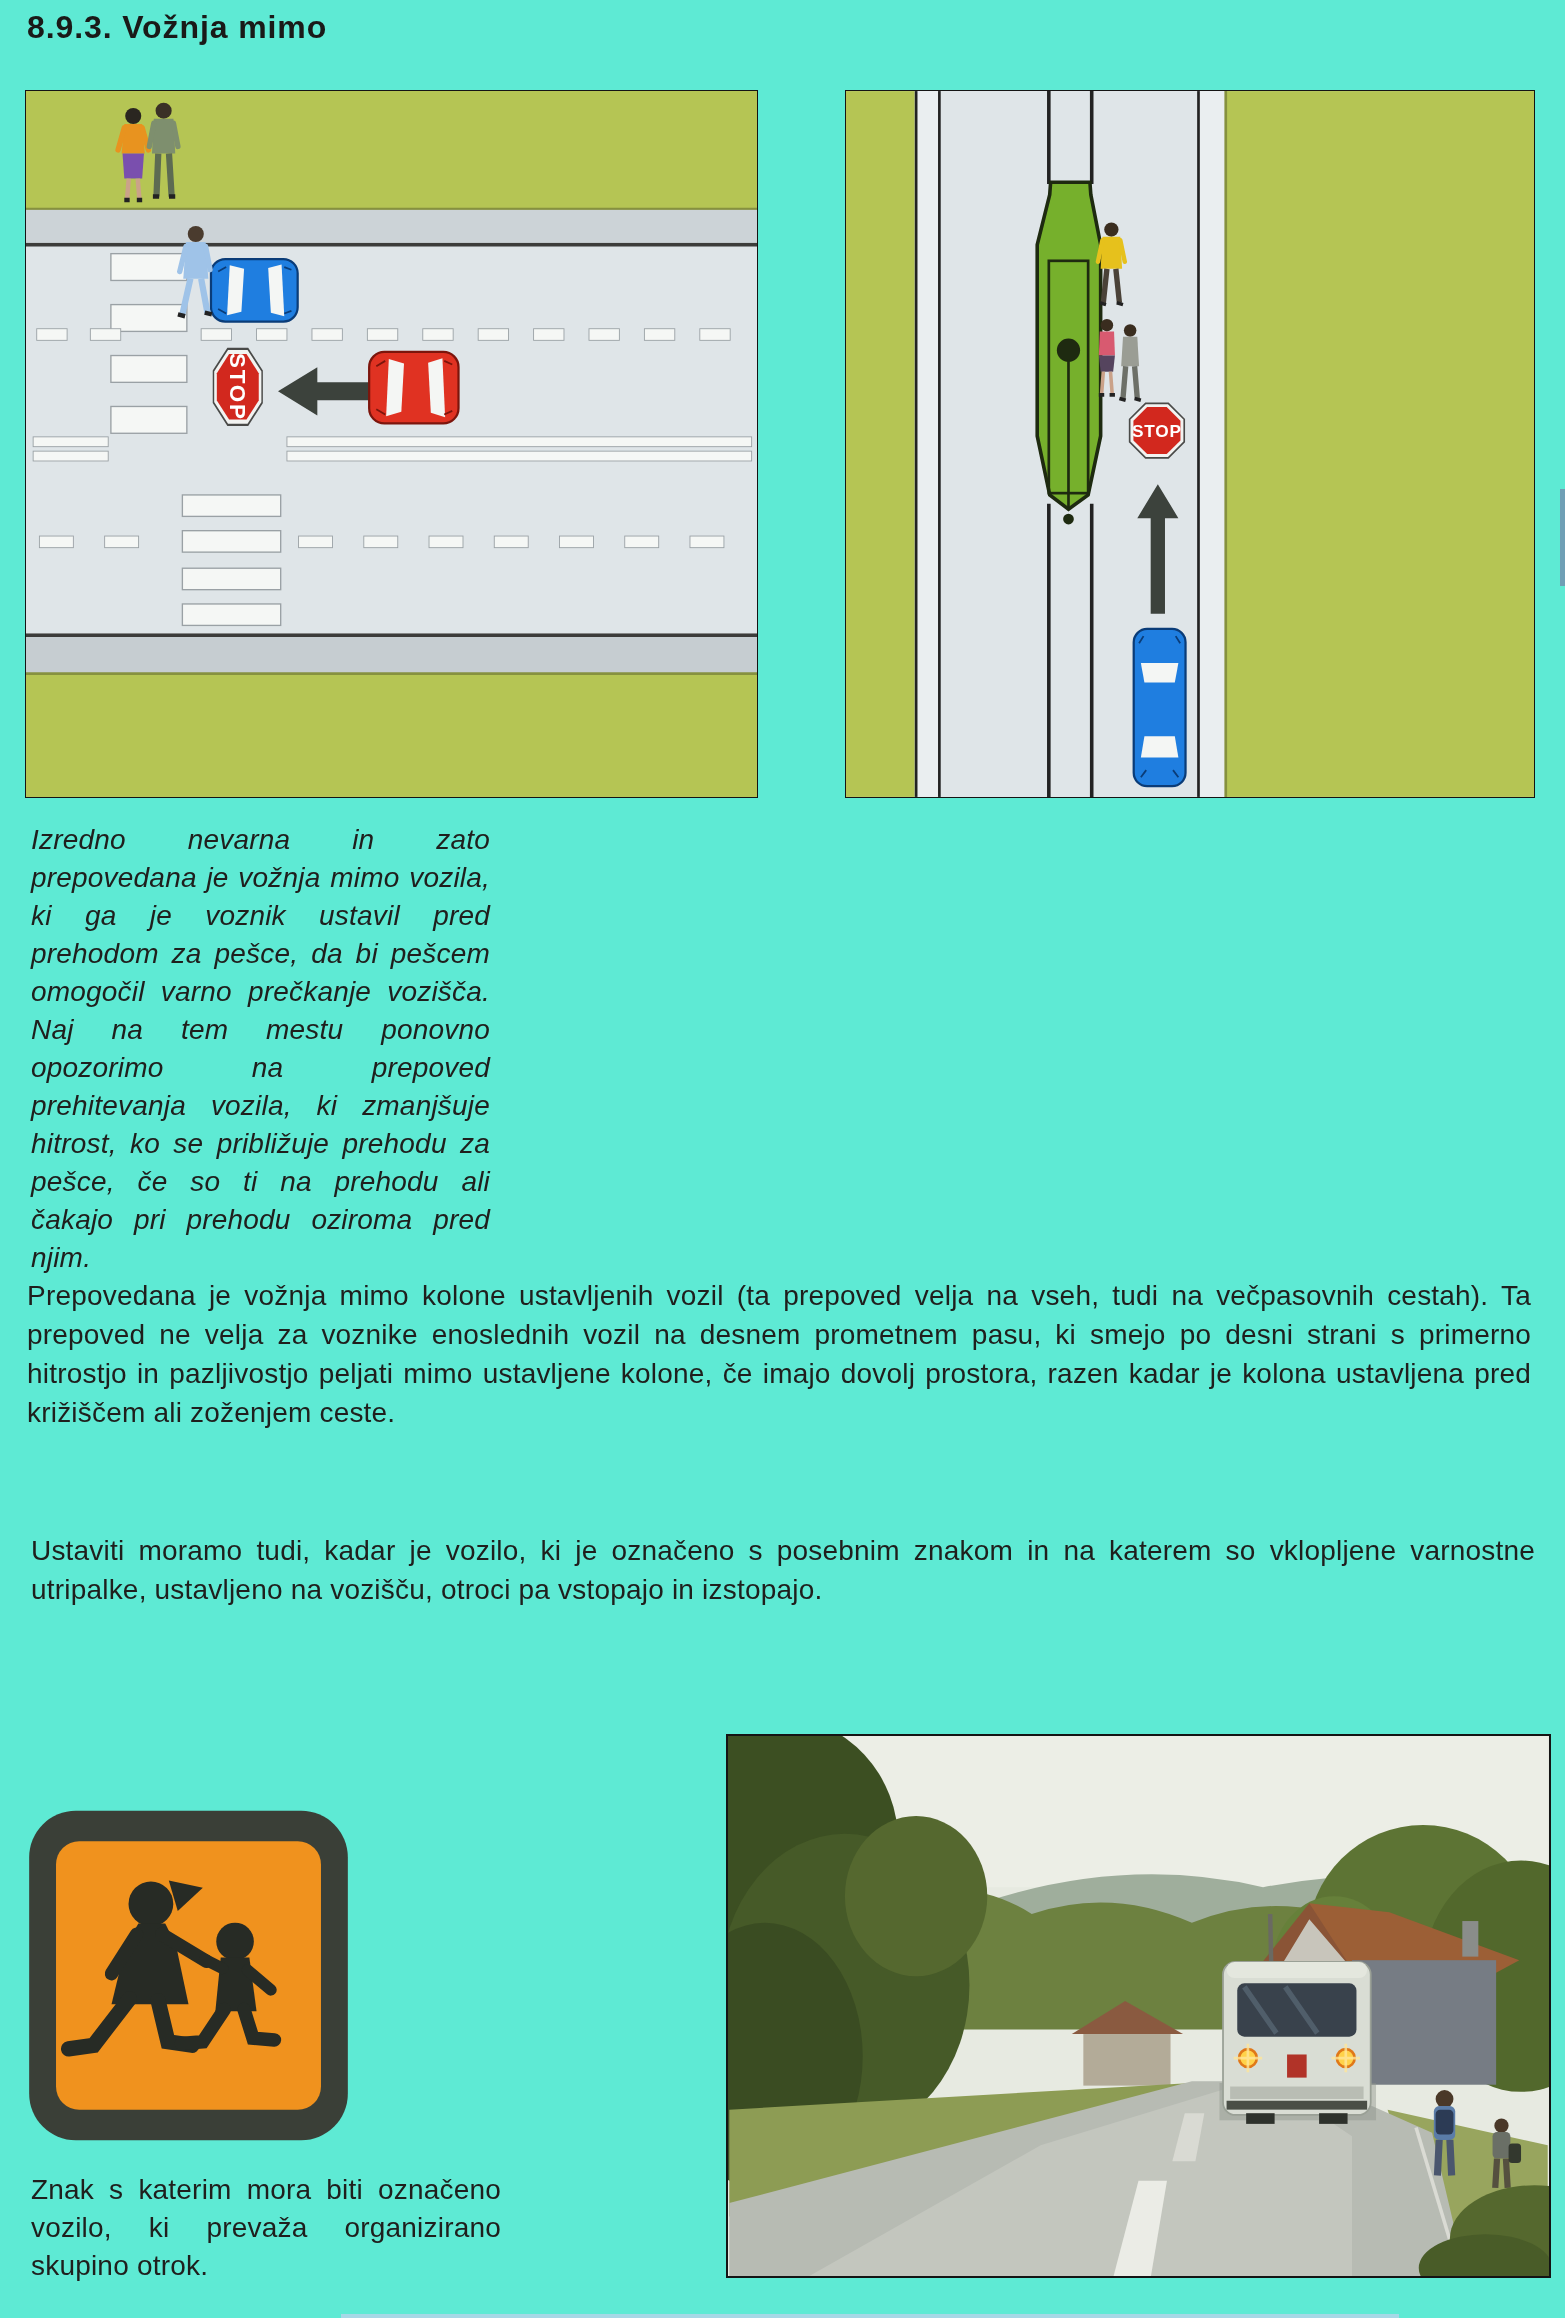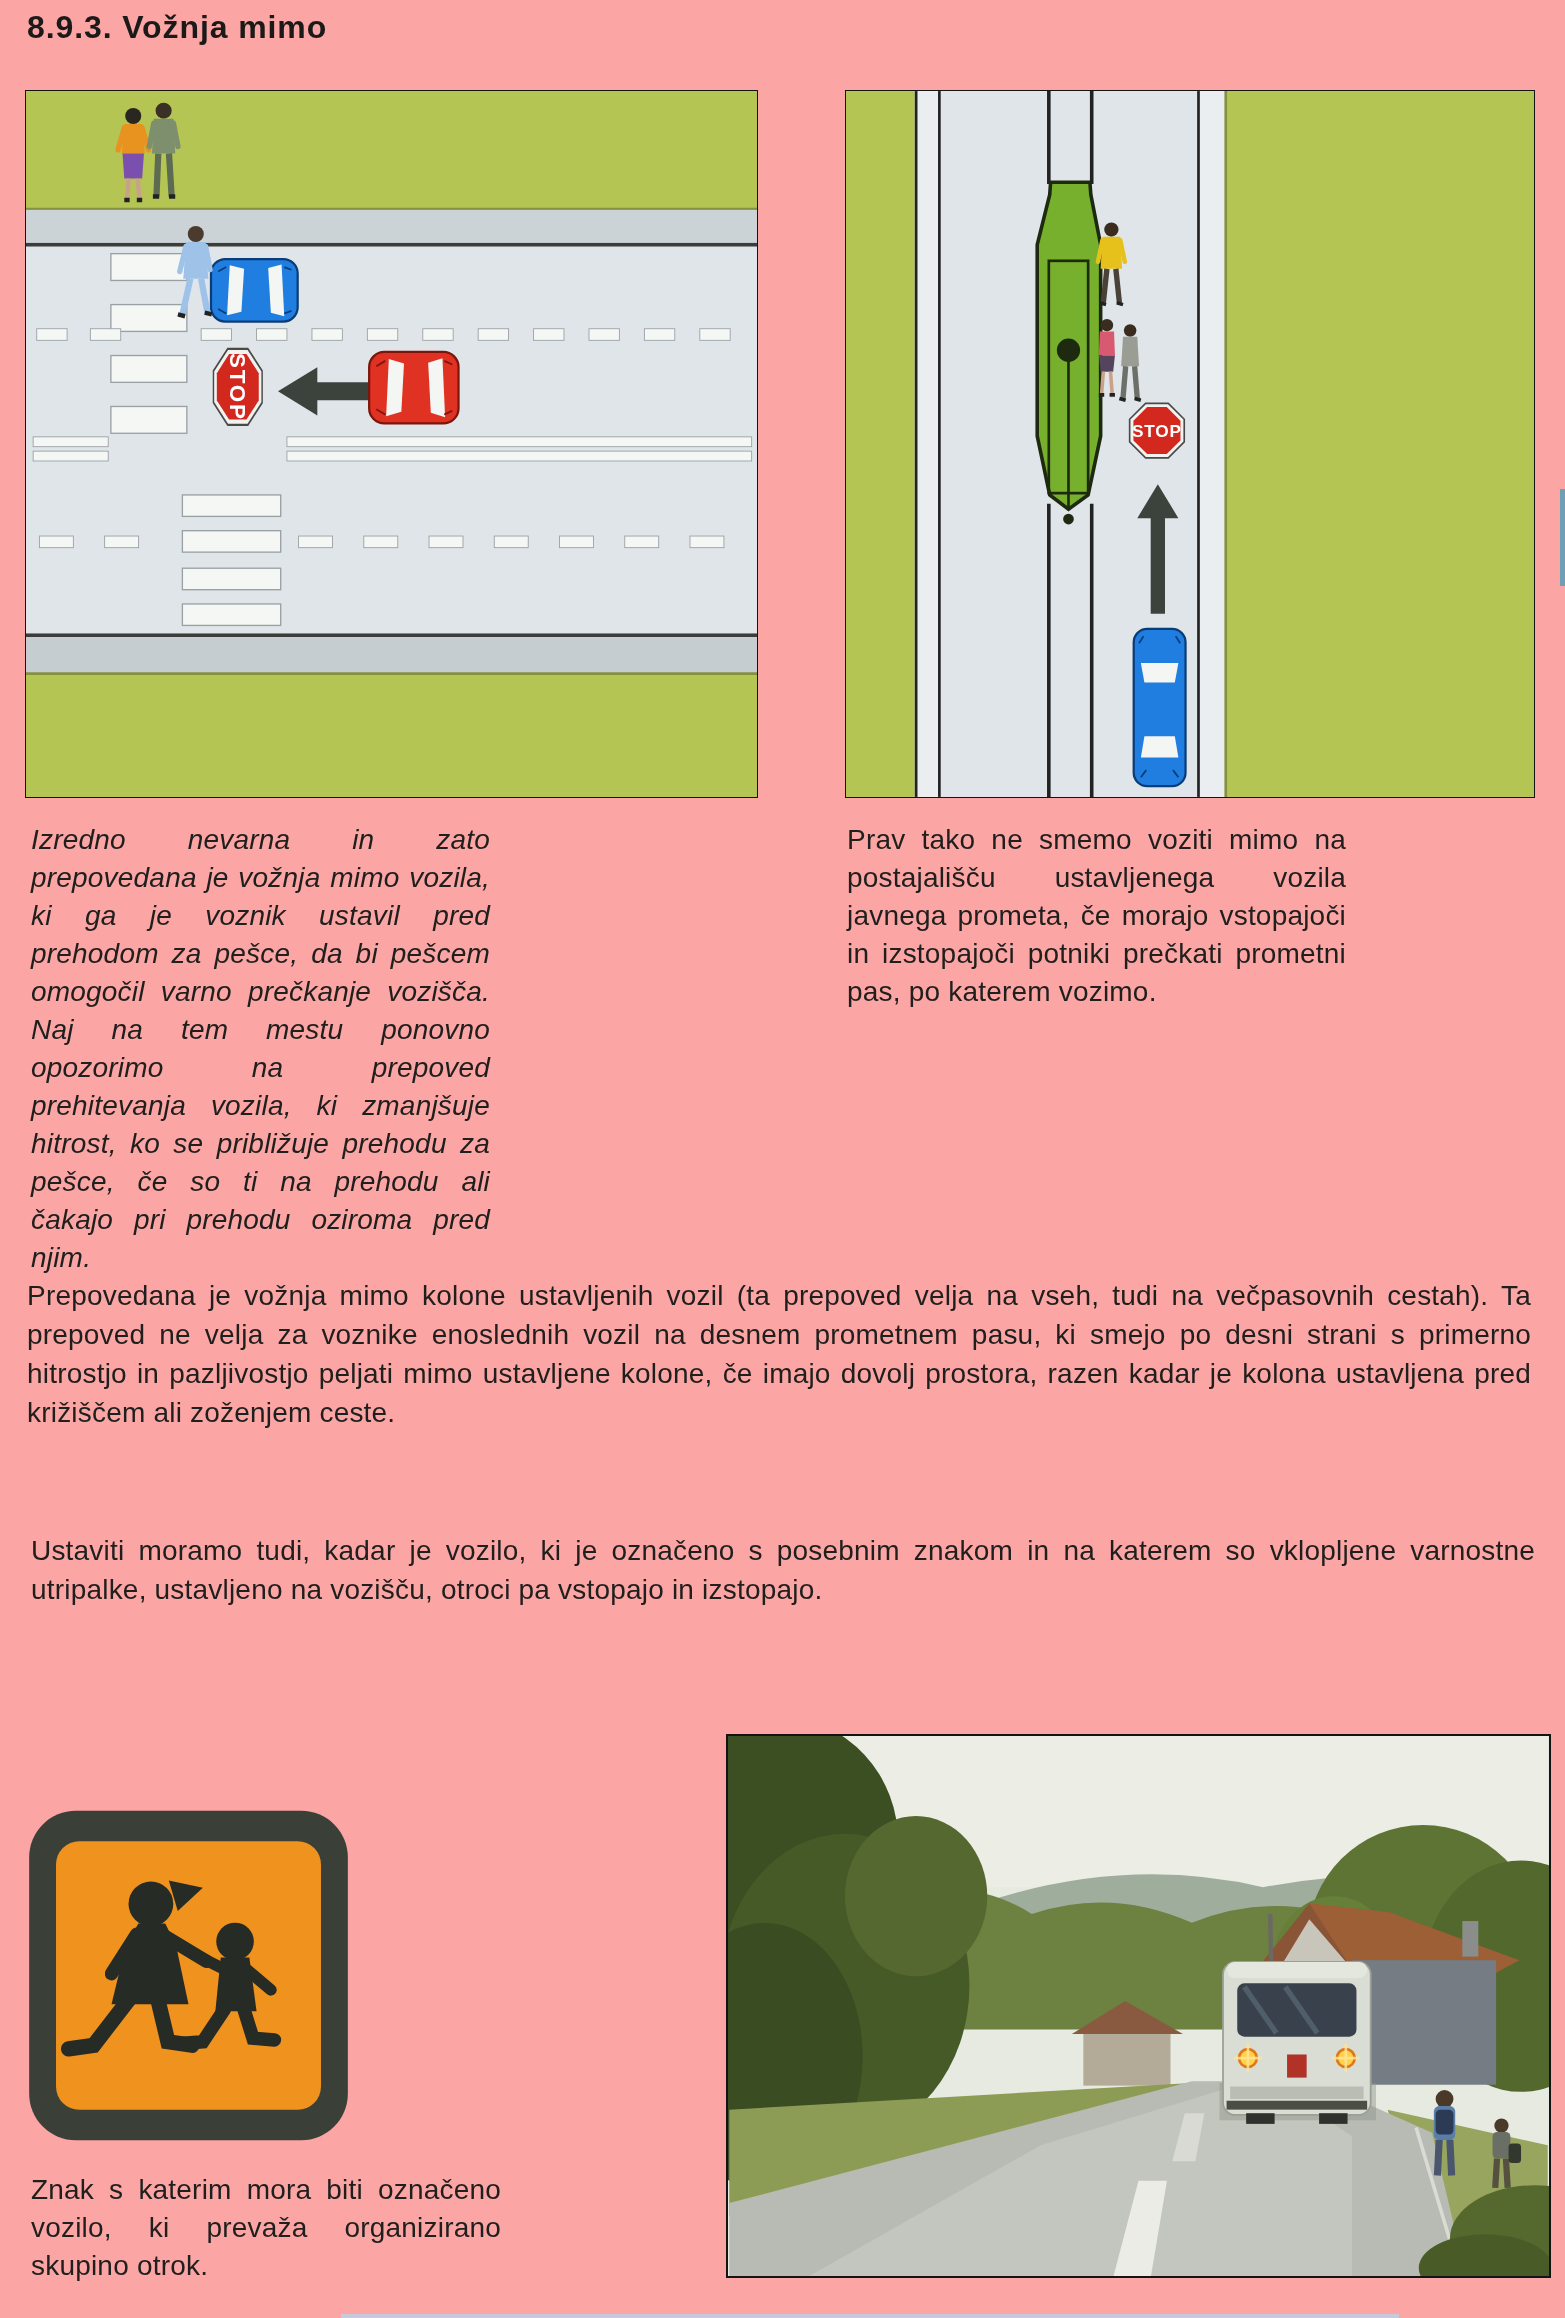--- a/index.html
+++ b/index.html
@@ -1,18 +1,18 @@
 <!DOCTYPE html>
 <html style="font-size:14.3px"><head>
 <meta charset="utf-8">
 <style>
   html,body { margin:0; padding:0; background:#c8cdc9; }
   .page {
     position:relative; width:1566px; height:2319px;
-    background:#fca5a5; overflow:hidden;
+    background:#5eead4; overflow:hidden;
     font-family:"Liberation Sans", sans-serif; color:#1c1c1a;
   }
   .page-title {
     position:absolute; left:27px; top:9px; margin:0;
     font-size:32px; font-weight:bold; letter-spacing:0.9px; color:#1a1a18;
   }
   figure { margin:0; }
   .ill {
     position:absolute; border:1.8px solid #141414; box-sizing:border-box;
     background:#dfe5e8;
@@ -229,21 +229,20 @@
         <rect x="0" y="0" width="58" height="176" rx="15" fill="#1f7ee0" stroke="#0a3c78" stroke-width="2.5"></rect>
         <path d="M8 38 L50 38 L46 60 L12 60 Z" fill="#f4f6f4"></path>
         <path d="M12 120 L46 120 L50 144 L8 144 Z" fill="#f4f6f4"></path>
         <path d="M11 8 L6 16 M47 8 L52 16" stroke="#0a3c78" stroke-width="2" fill="none"></path>
         <path d="M8 166 L14 158 M50 166 L44 158" stroke="#0a3c78" stroke-width="2" fill="none"></path>
       </g>
     </svg>
   </figure>
 
   <p class="body-text col-left">Izredno nevarna in zato prepovedana je vožnja mimo vozila, ki ga je voznik ustavil pred prehodom za pešce, da bi pešcem omogočil varno prečkanje vozišča. Naj na tem mestu ponovno opozorimo na prepoved prehitevanja vozila, ki zmanjšuje hitrost, ko se približuje prehodu za pešce, če so ti na prehodu ali čakajo pri prehodu oziroma pred njim.</p>
-  <p class="body-text col-right">Prav tako ne smemo voziti mimo na postajališču ustavljenega vozila javnega prometa, če morajo vstopajoči in izstopajoči potniki prečkati prometni pas, po katerem vozimo.</p>
 
   <p class="body-text para-wide para-1">Prepovedana je vožnja mimo kolone ustavljenih vozil (ta prepoved velja na vseh, tudi na večpasovnih cestah). Ta prepoved ne velja za voznike enoslednih vozil na desnem prometnem pasu, ki smejo po desni strani s primerno hitrostjo in pazljivostjo peljati mimo ustavljene kolone, če imajo dovolj prostora, razen kadar je kolona ustavljena pred križiščem ali zoženjem ceste.</p>
   <p class="body-text para-wide para-2">Ustaviti moramo tudi, kadar je vozilo, ki je označeno s posebnim znakom in na katerem so vklopljene varnostne utripalke, ustavljeno na vozišču, otroci pa vstopajo in izstopajo.</p>
 
   <div class="school-sign">
     <svg viewBox="0 0 360 372">
       <rect x="2" y="2" width="356" height="368" rx="52" fill="#3a3f37"></rect>
       <rect x="32" y="36" width="296" height="300" rx="26" fill="#f0921e"></rect>
       <g fill="#272b25" stroke="#272b25">
 

